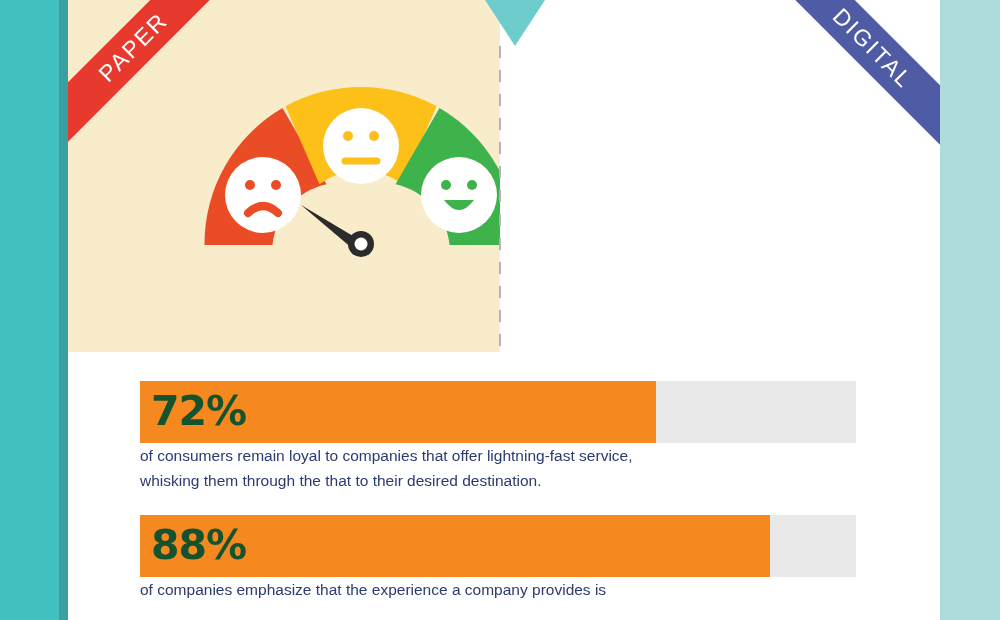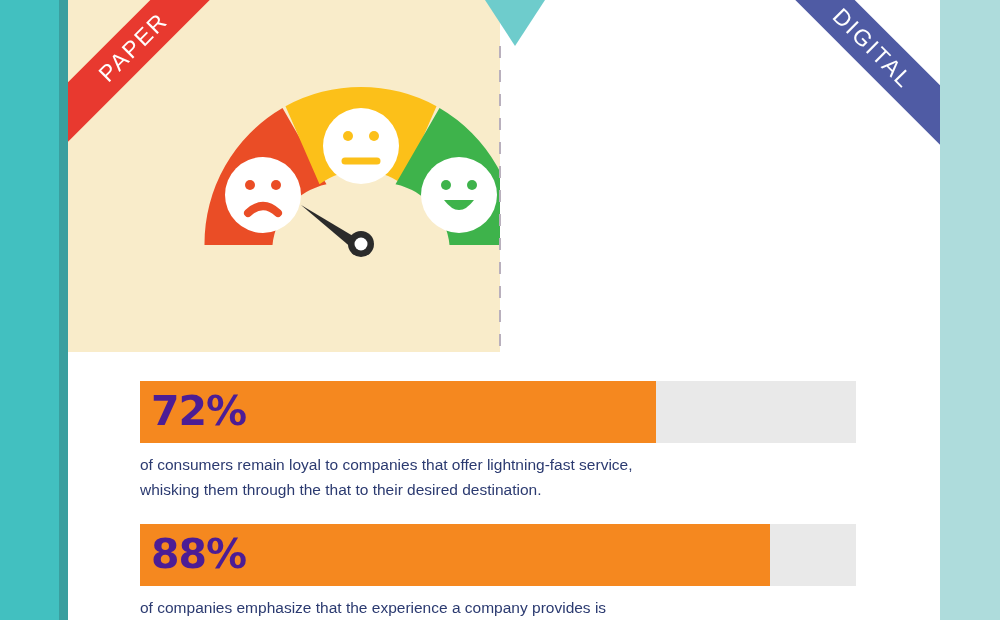--- a/index.html
+++ b/index.html
@@ -133,29 +133,28 @@
     position: absolute;
     left: 0; top: 0;
     height: 62px;
     background: #f5881f;
   }
   .bar-value {
     position: absolute;
     left: 11px;
     top: 50%;
     transform: translateY(-52%);
-    color: #4c1d95;
+    color: #14532d;
     font-size: 41px;
     font-weight: bold;
     letter-spacing: -1px;
     font-family: "DejaVu Sans", sans-serif;
     white-space: nowrap;
   }
   .stat-desc {
-    margin-top: 9px;
     color: #2b3a70;
     font-size: 15.5px;
     line-height: 1.62;
     font-family: "Liberation Sans", sans-serif;
   }
   .stat-desc div { white-space: nowrap; }
 </style>
 </head>
 <body>
 

